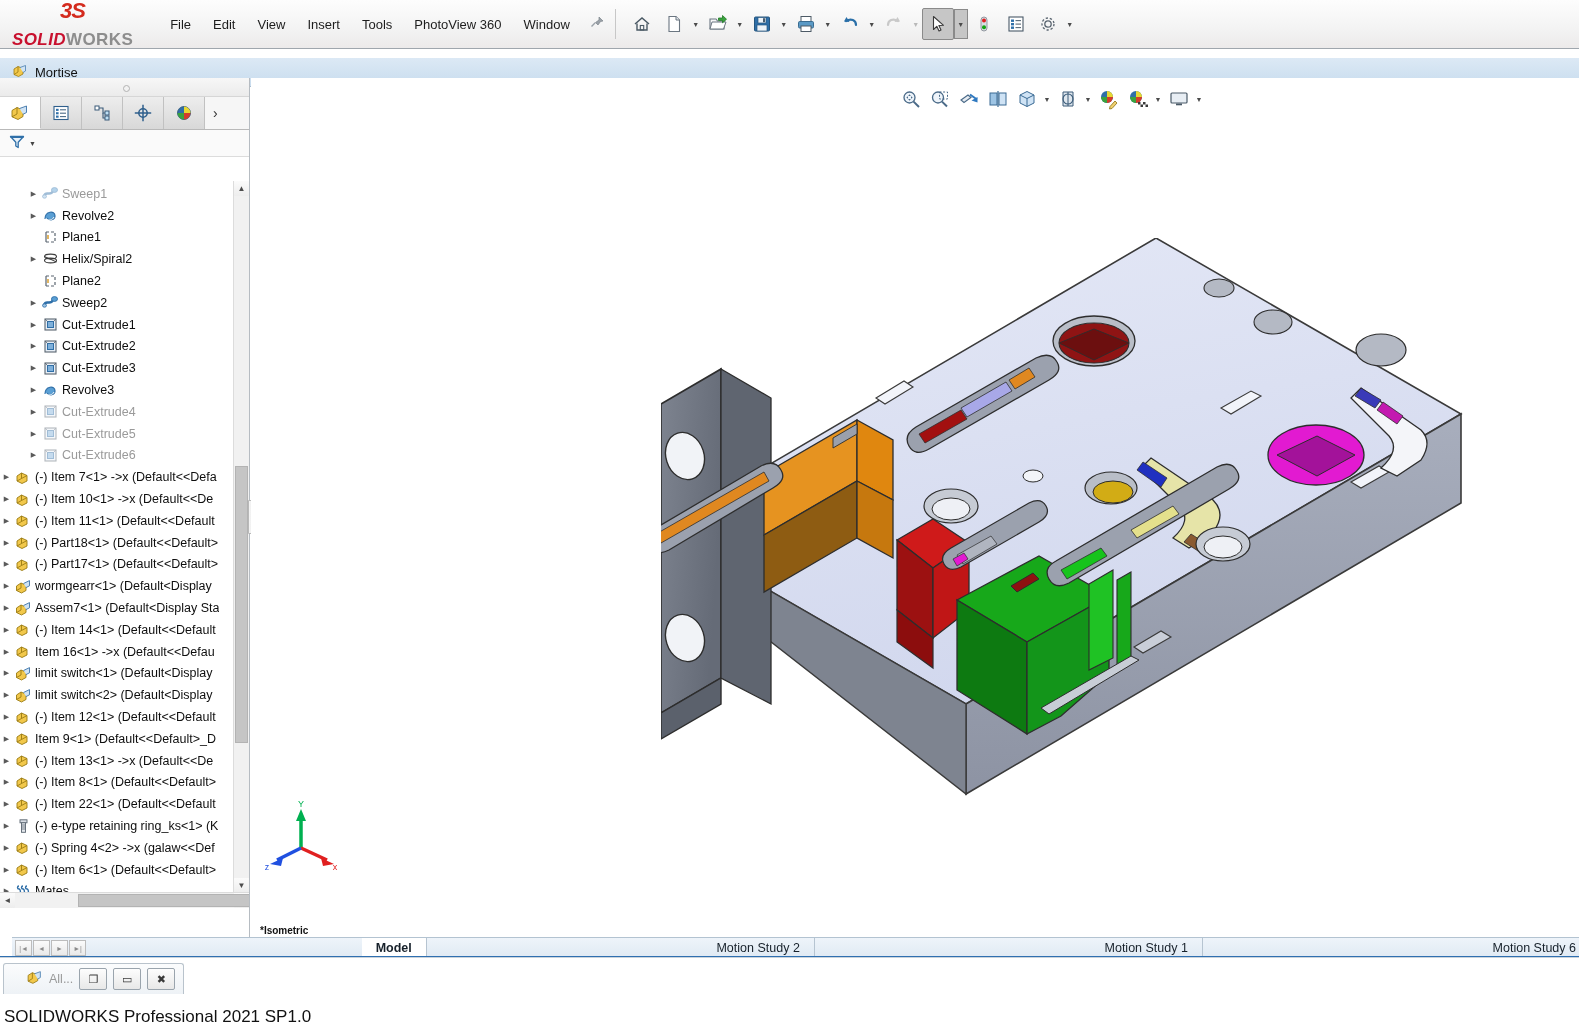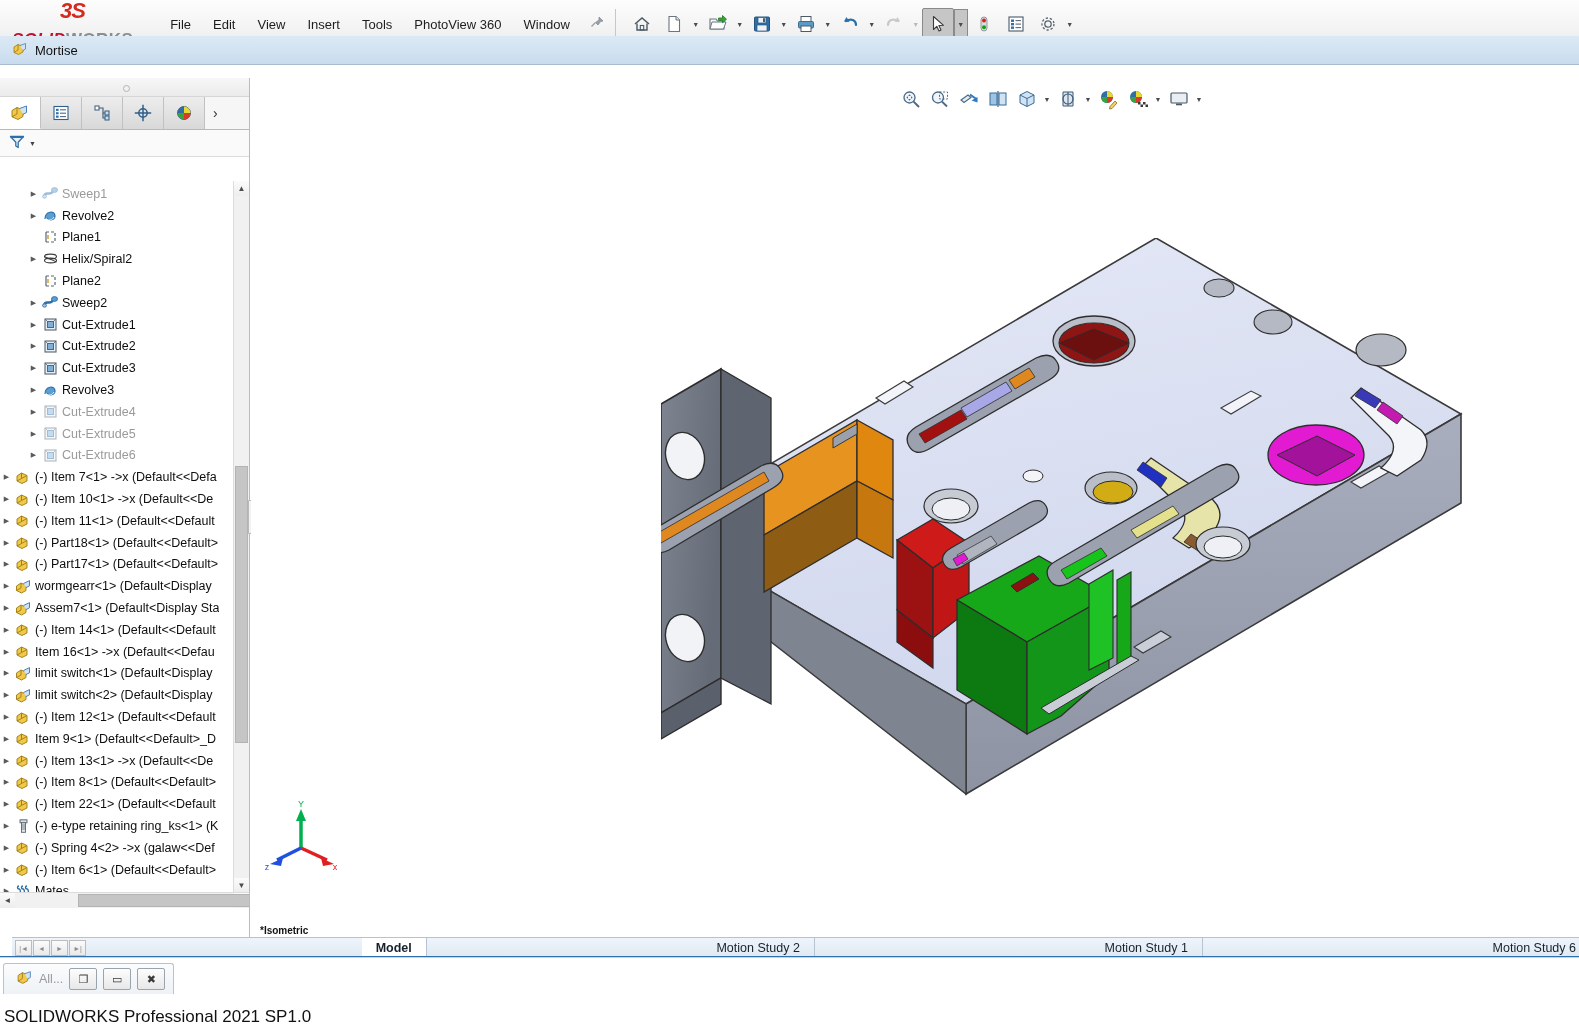--- a/index.html
+++ b/index.html
@@ -42,21 +42,21 @@
     border:1px solid transparent;border-radius:2px;cursor:default;
   }
   .tbtn.pressed{background:#c6c6c6;border:1px solid #8a8a8a;}
   .caret{
     width:12px;height:30px;display:flex;align-items:center;justify-content:center;
     font-size:7px;color:#4b4b4b;cursor:default;
   }
 
   
   .docbar{
-    position:absolute;left:0;top:36px;width:1579px;height:28px;
+    position:absolute;left:0;top:58px;width:1579px;height:28px;
     background:linear-gradient(to bottom,#dce9f5 0%,#c8dcee 100%);
     border-bottom:1px solid #a8bccd;
     display:flex;
   }
   .docbar .doc-title{
     display:flex;align-items:center;gap:7px;margin-left:12px;
     font-size:13px;color:#111;
   }
 
   
@@ -197,21 +197,21 @@
   }
   .btab.active{background:#ffffff;font-weight:bold;border-right:1px solid #b6c4d1;}
 
   
   .taskarea{
     position:absolute;left:0;bottom:22px;width:1579px;height:48px;
     background:#ffffff;border-top:1px solid #c9d3dc;
   }
   .taskwin{
     position:absolute;left:3px;top:5px;height:30px;
-    display:flex;align-items:center;gap:6px;padding:0 8px 0 12px;
+    display:flex;align-items:center;gap:6px;padding:0 8px 0 22px;
     border:1px solid #b9c3cc;border-bottom:none;border-radius:3px 3px 0 0;
     background:linear-gradient(to bottom,#fbfcfd,#eef2f6);
   }
   .taskwin .lbl{font-size:12.5px;color:#9a9a9a;}
   .winbtn{
     width:26px;height:20px;display:flex;align-items:center;justify-content:center;
     border:1px solid #9aa4ad;border-radius:2px;
     background:linear-gradient(to bottom,#fdfdfd,#e8e8e8);
     font-size:11px;color:#3a3a3a;cursor:default;
   }

